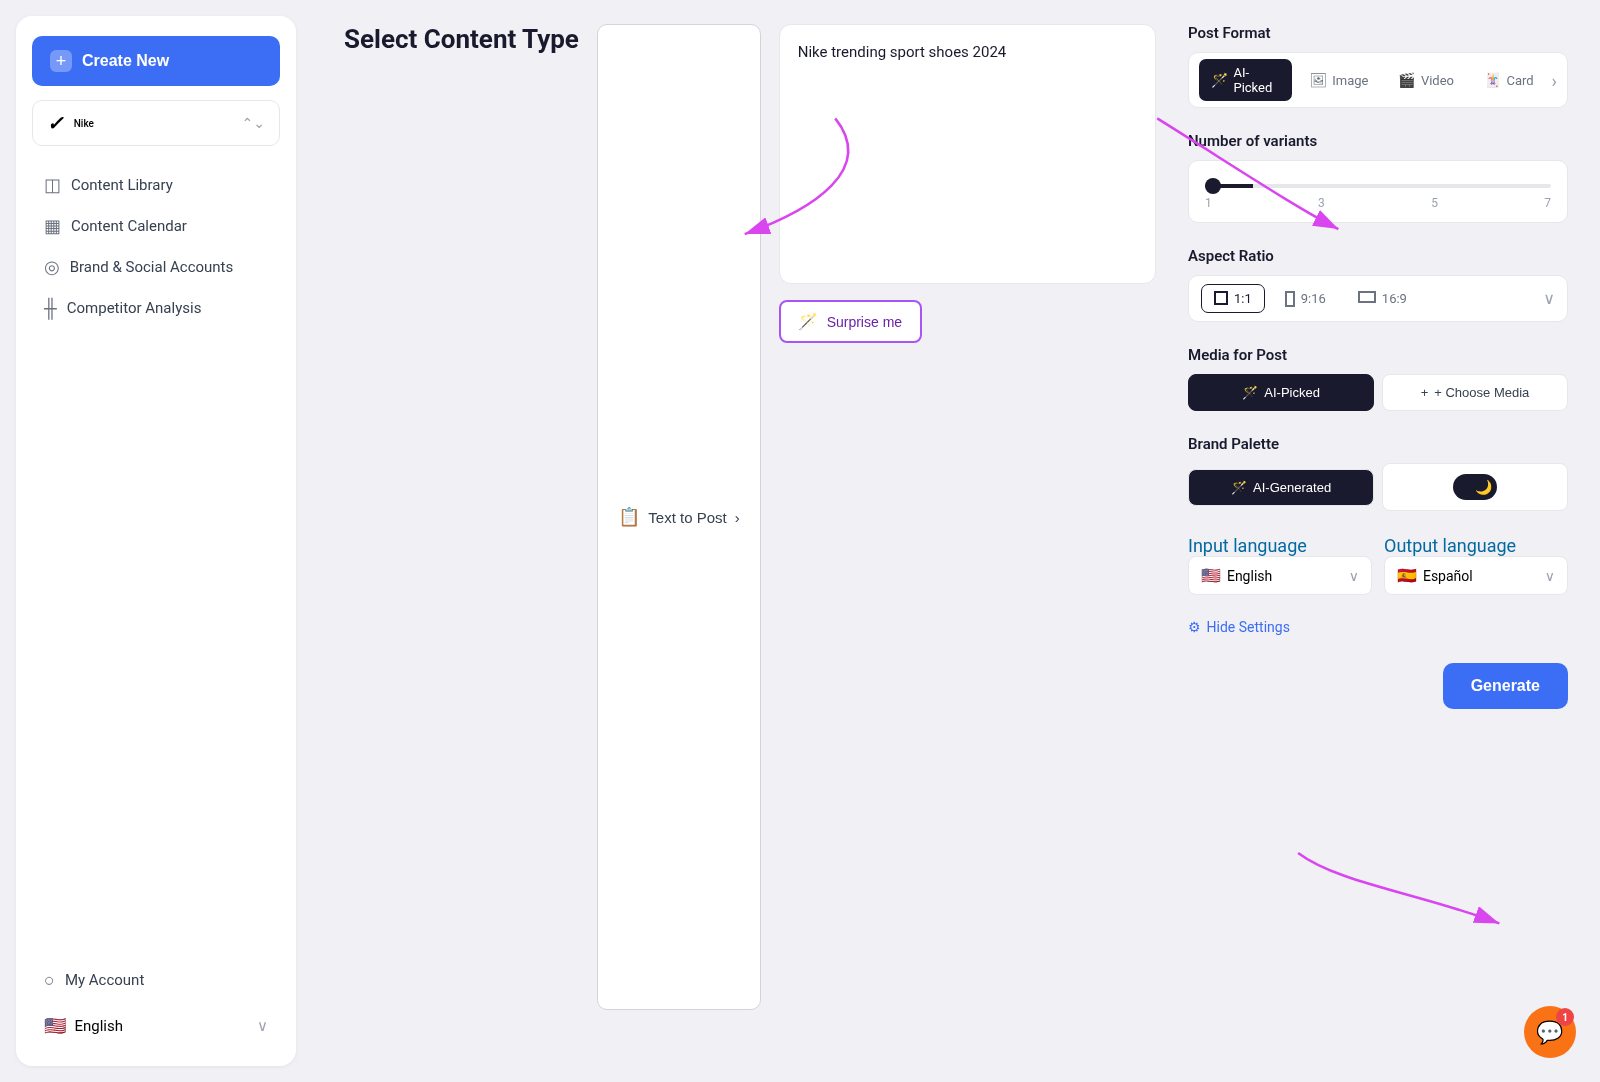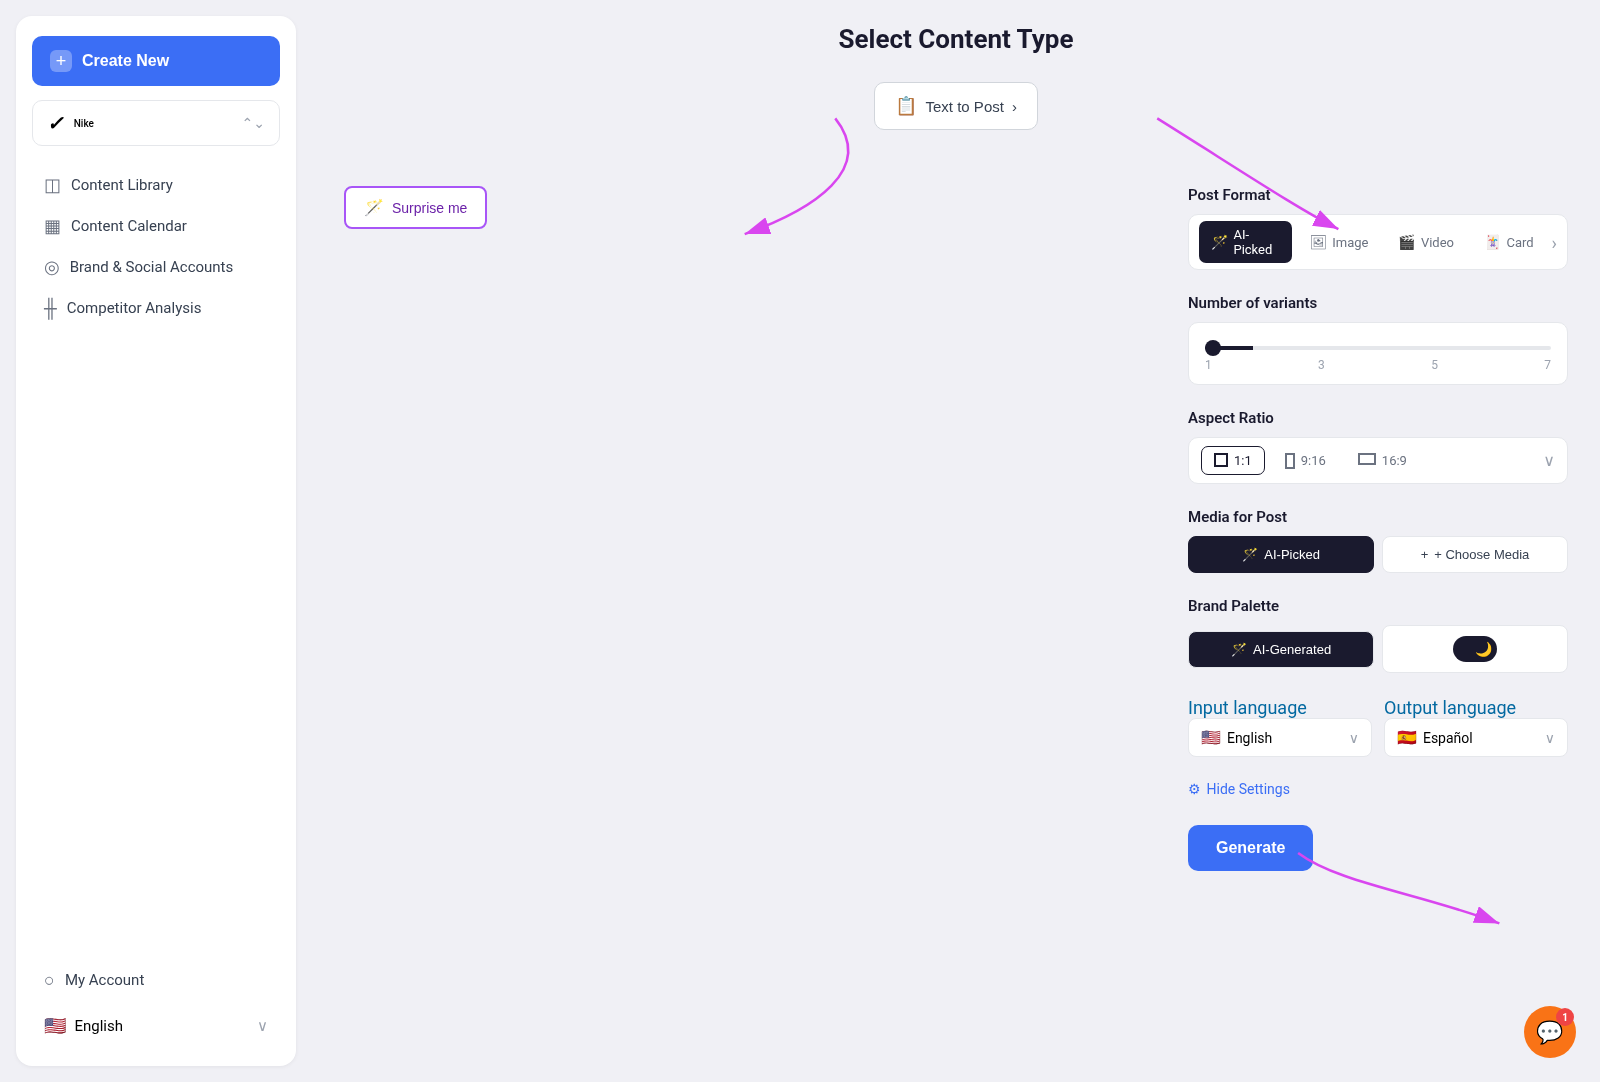--- a/index.html
+++ b/index.html
@@ -108,22 +108,22 @@
     }
     .language-selector .flag { font-size: 18px; }
     .language-selector .lang-label { flex: 1; }
     .language-selector .chevron { color: #9ca3af; }
 
     
     .main {
       flex: 1;
       padding: 24px 32px;
       display: flex;
-      flex-direction: column;
-      gap: 8px;
+      flex-direction: row;
+      gap: 18px;
       position: relative;
       overflow: hidden;
     }
 
     .page-title {
       text-align: center;
       font-size: 26px;
       font-weight: 700;
       color: #1a1a2e;
       margin-bottom: 20px;
@@ -568,20 +568,21 @@
     <button class="text-to-post-btn">
       <span class="btn-icon">📋</span>
       <span>Text to Post</span>
       <span>›</span>
     </button>
   </div>
 
   <div class="content-layout">
 
     <div class="left-panel">
+      <textarea class="post-textarea" style="">Nike trending sport shoes 2024</textarea>
       <button class="surprise-btn">
         <span class="wand-icon">🪄</span>
         <span>Surprise me</span>
       </button>
     </div>
 
     <div class="right-panel">
 
       <div class="section-block">
         <div class="section-title">Post Format</div>
@@ -685,21 +686,21 @@
             </div>
           </div>
         </div>
       </div>
 
       <div class="hide-settings">
         <span>⚙</span>
         <span>Hide Settings</span>
       </div>
 
-      <div style="display:flex;justify-content:flex-start;margin-top:8px;">
+      <div style="display:flex;justify-content:flex-end;margin-top:8px;">
         <button class="generate-btn">
           <span>Generate</span>
         </button>
       </div>
 
     </div>
   </div>
 </div>
 
 <div class="chat-bubble" style="position:fixed;bottom:24px;right:24px;">

